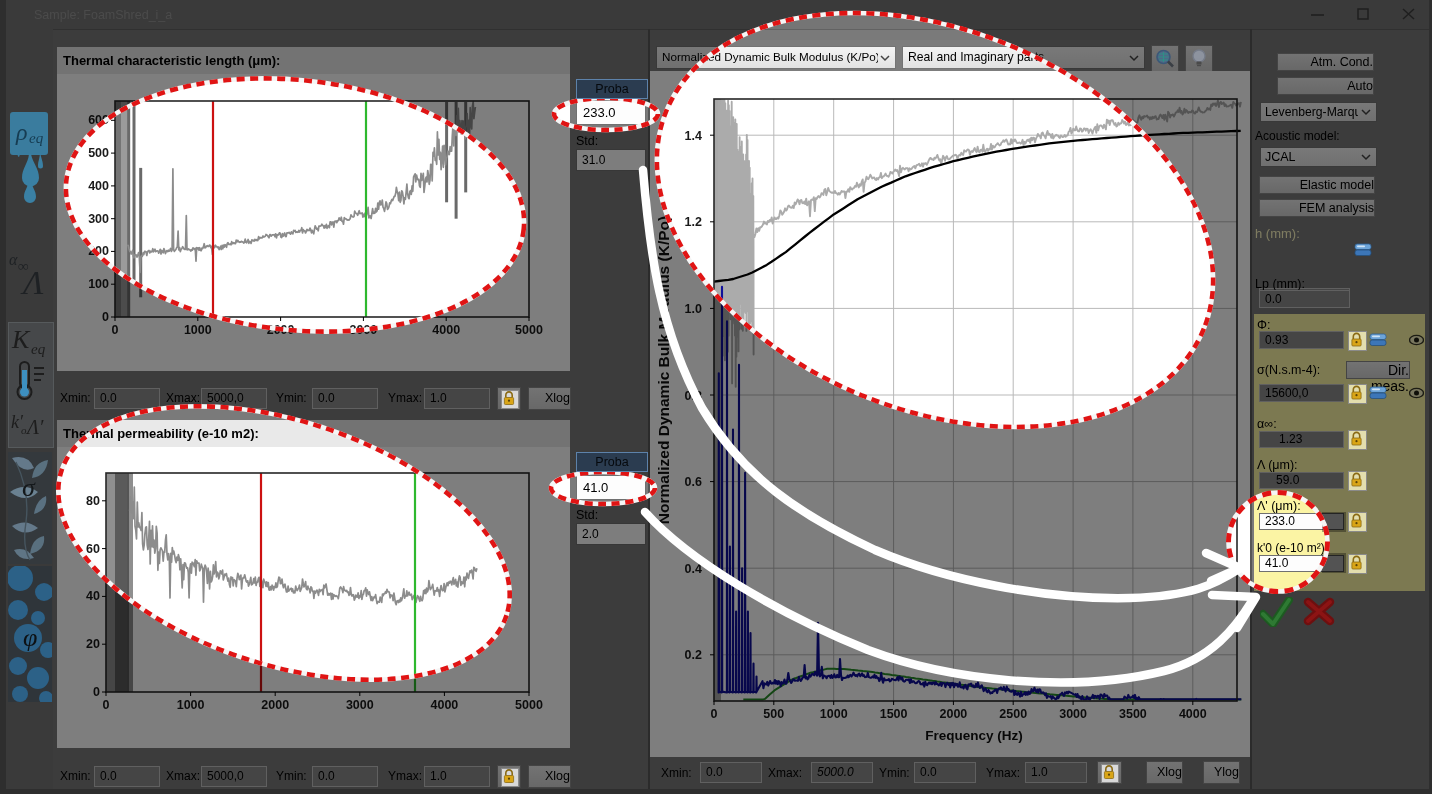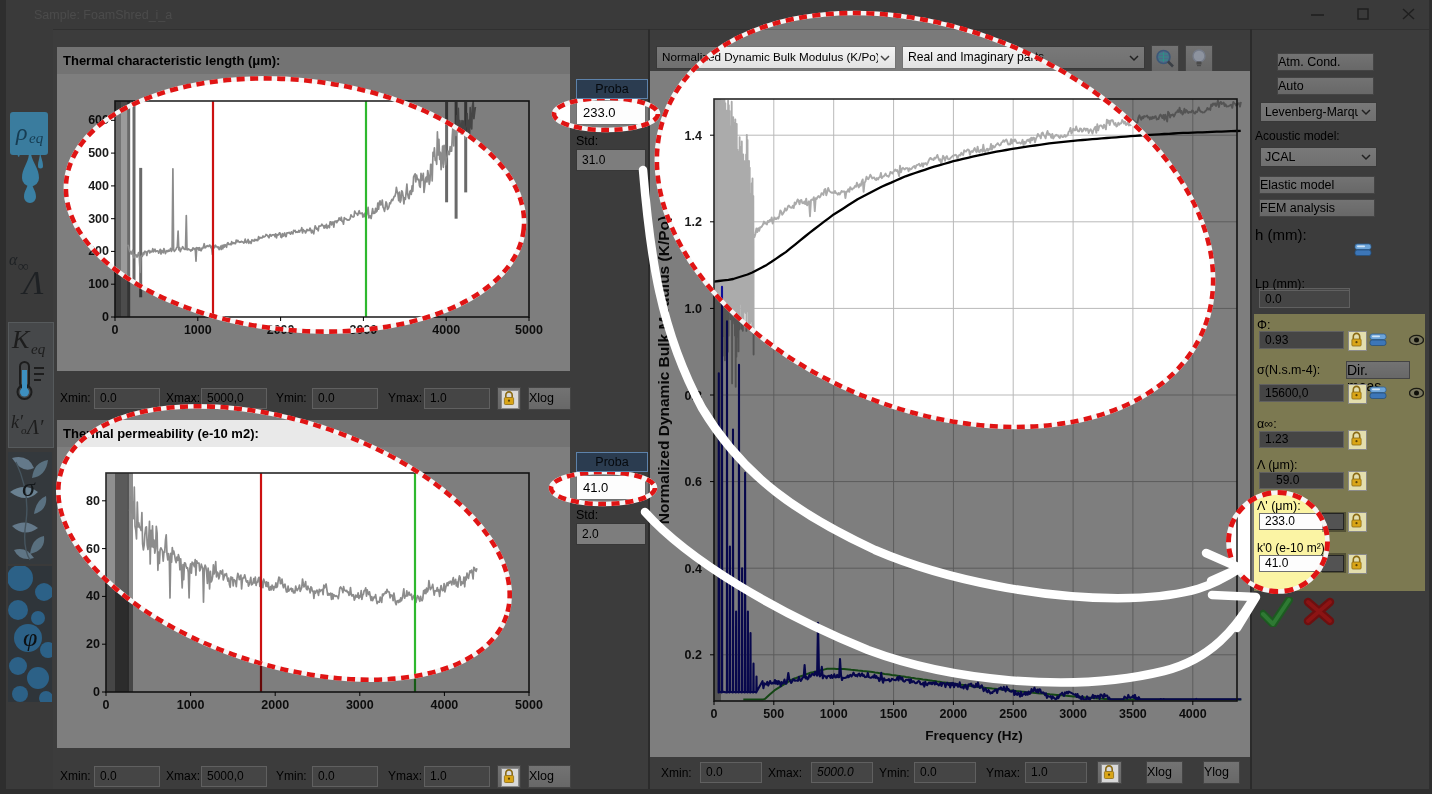--- a/index.html
+++ b/index.html
@@ -1,17 +1,17 @@
 <!DOCTYPE html>
 <html><head><meta charset="utf-8"><style>
 html,body{margin:0;padding:0;background:#555}
 #root{position:relative;width:1432px;height:794px;overflow:hidden;background:#7a7a7a;font-family:"Liberation Sans",sans-serif}
 .lab{position:absolute;white-space:nowrap;color:#000}
 .inp{position:absolute;background:#fdfdfd;border:1px solid #707070;color:#000;box-sizing:border-box;white-space:nowrap;overflow:hidden}
-.btn{position:absolute;background:linear-gradient(#e8e8e8,#d2d2d2);border:1px solid #8a8a8a;color:#000;box-sizing:border-box;text-align:left}
+.btn{position:absolute;background:linear-gradient(#e8e8e8,#d2d2d2);border:1px solid #8a8a8a;color:#000;box-sizing:border-box;text-align:right}
 svg{display:block}
 </style></head><body>
 <div id="root">
 <div style="position:absolute;left:0;top:0;width:1432px;height:29px;background:#757575;border-bottom:1px solid #626262"></div>
 <div class="lab" style="left:34px;top:8px;font-size:12.5px;color:#989898;">Sample: FoamShred_i_a</div>
 <svg style="position:absolute;left:1305px;top:6px" width="130" height="18" viewBox="0 0 130 18">
 <path d="M6 9 H19" stroke="#3f3f3f" stroke-width="1.6"></path>
 <rect x="53" y="3" width="10" height="10" fill="none" stroke="#3f3f3f" stroke-width="1.5"></rect>
 <path d="M98 3 L109 13 M109 3 L98 13" stroke="#3f3f3f" stroke-width="1.5"></path>
     </svg>
@@ -306,21 +306,21 @@
       <path d="M2 2 L6 6 L10 2" fill="none" stroke="#444" stroke-width="1.5"></path>
     </svg>
 <div class="lab" style="left:1255px;top:129px;font-size:12px;color:#000;">Acoustic model:</div>
 <div style="position:absolute;left:1260px;top:147px;width:117px;height:20px;background:linear-gradient(#f4f4f4,#e2e2e2);border:1px solid #747474;box-sizing:border-box"></div>
 <div class="lab" style="left:1265px;top:149.5px;font-size:12.5px;max-width:93px;overflow:hidden;white-space:nowrap">JCAL</div>
 <svg style="position:absolute;left:1360px;top:153.0px" width="12" height="8" viewBox="0 0 12 8">
       <path d="M2 2 L6 6 L10 2" fill="none" stroke="#444" stroke-width="1.5"></path>
     </svg>
 <div class="btn" style="left:1259px;top:176px;width:116px;height:18px;line-height:16px;font-size:12.5px">Elastic model</div>
 <div class="btn" style="left:1259px;top:199px;width:116px;height:18px;line-height:16px;font-size:12.5px">FEM analysis</div>
-<div class="lab" style="left:1255px;top:226px;font-size:15px;color:#000000;">h (mm):</div>
+<div class="lab" style="left:1255px;top:226px;font-size:13px;color:#fef9c3;">h (mm):</div>
 <div class="inp" style="left:1259px;top:240px;width:91px;height:18px;line-height:16px;font-size:12px;padding-left:5px;background:#8d8d8d;border:1px solid #c2c2c2;margin-top:48px;">16.2</div>
 <svg style="position:absolute;left:1354px;top:243px;z-index:61" width="18" height="14" viewBox="0 0 18 14">
 <rect x="1" y="1" width="16" height="5.5" rx="2.2" fill="#6da4d8" stroke="#2d5f94" stroke-width="0.8"></rect>
 <rect x="1" y="7" width="16" height="5.5" rx="2.2" fill="#3c76b8" stroke="#24507e" stroke-width="0.8"></rect>
 <rect x="3" y="2.6" width="8" height="1.6" rx="0.8" fill="#cfe3f5"></rect>
     </svg>
 <div class="lab" style="left:1255px;top:277px;font-size:12.5px;color:#000;">Lp (mm):</div>
 <div class="inp" style="left:1259px;top:290px;width:91px;height:18px;line-height:16px;font-size:12px;padding-left:5px;background:#8d8d8d;border:1px solid #c2c2c2;">0.0</div>
 <div style="position:absolute;left:1254px;top:314px;width:171px;height:277px;background:#fbf4a4"></div>
 <div class="lab" style="left:1257px;top:318px;font-size:12.5px;color:#000;">Φ:</div>
@@ -352,21 +352,21 @@
 <svg style="position:absolute;left:1369px;top:386px;z-index:61" width="18" height="14" viewBox="0 0 18 14">
 <rect x="1" y="1" width="16" height="5.5" rx="2.2" fill="#6da4d8" stroke="#2d5f94" stroke-width="0.8"></rect>
 <rect x="1" y="7" width="16" height="5.5" rx="2.2" fill="#3c76b8" stroke="#24507e" stroke-width="0.8"></rect>
 <rect x="3" y="2.6" width="8" height="1.6" rx="0.8" fill="#cfe3f5"></rect>
     </svg>
 <svg style="position:absolute;left:1409px;top:387px" width="15" height="12" viewBox="0 0 15 12">
 <ellipse cx="7.5" cy="6" rx="7" ry="4.6" fill="#f5f0c0" stroke="#3a3a28" stroke-width="1.4"></ellipse>
 <circle cx="7.5" cy="6" r="2.5" fill="#202014"></circle>
     </svg>
 <div class="lab" style="left:1257px;top:417px;font-size:12.5px;color:#000;">α∞:</div>
-<div class="inp" style="left:1259px;top:431px;width:85px;height:17px;line-height:15px;font-size:12px;padding-left:5px;background:#8d8d8d;border:1px solid #c2c2c2;">1.23</div>
+<div class="inp" style="left:1259px;top:431px;width:85px;height:17px;line-height:15px;font-size:12px;padding-left:19px;background:#8d8d8d;border:1px solid #c2c2c2;">1.23</div>
 <div style="position:absolute;left:1348px;top:430px;width:17px;height:18px;background:#e3deae;border:1px solid #8a8a8a;z-index:60"></div>
 <svg style="position:absolute;left:1348px;top:430px;z-index:61" width="17" height="18" viewBox="0 0 17 18">
 <path d="M 5.3 8.0 v-2.2 a 3.2 3.4 0 0 1 6.4 0 v2.2" fill="none" stroke="#8a6a14" stroke-width="1.6"></path>
 <rect x="3.9000000000000004" y="8.0" width="9.2" height="7" rx="1" fill="#d9a517" stroke="#8a6a14" stroke-width="0.8"></rect>
 <circle cx="8.5" cy="11.2" r="1.1" fill="#5a4206"></circle>
     </svg>
 <div class="lab" style="left:1257px;top:458px;font-size:12.5px;color:#000;">Λ (μm):</div>
 <div class="inp" style="left:1259px;top:472px;width:85px;height:17px;line-height:15px;font-size:12px;padding-left:16px;background:#8d8d8d;border:1px solid #c2c2c2;">59.0</div>
 <div style="position:absolute;left:1348px;top:471px;width:17px;height:18px;background:#e3deae;border:1px solid #8a8a8a;z-index:60"></div>
 <svg style="position:absolute;left:1348px;top:471px;z-index:61" width="17" height="18" viewBox="0 0 17 18">

